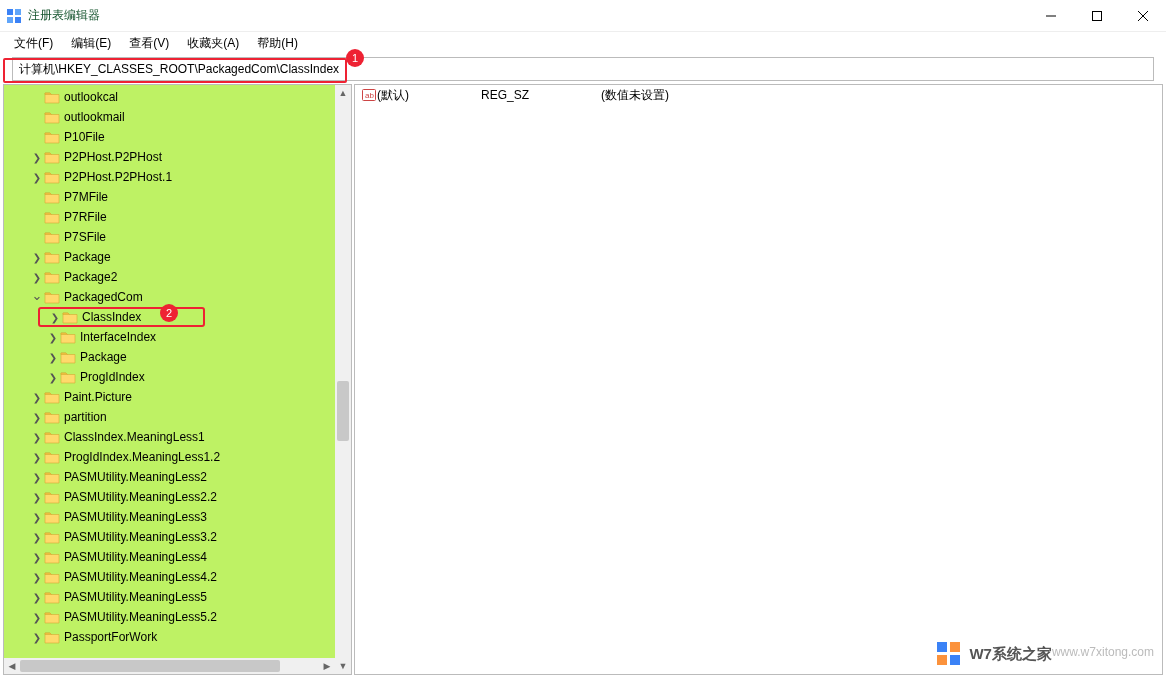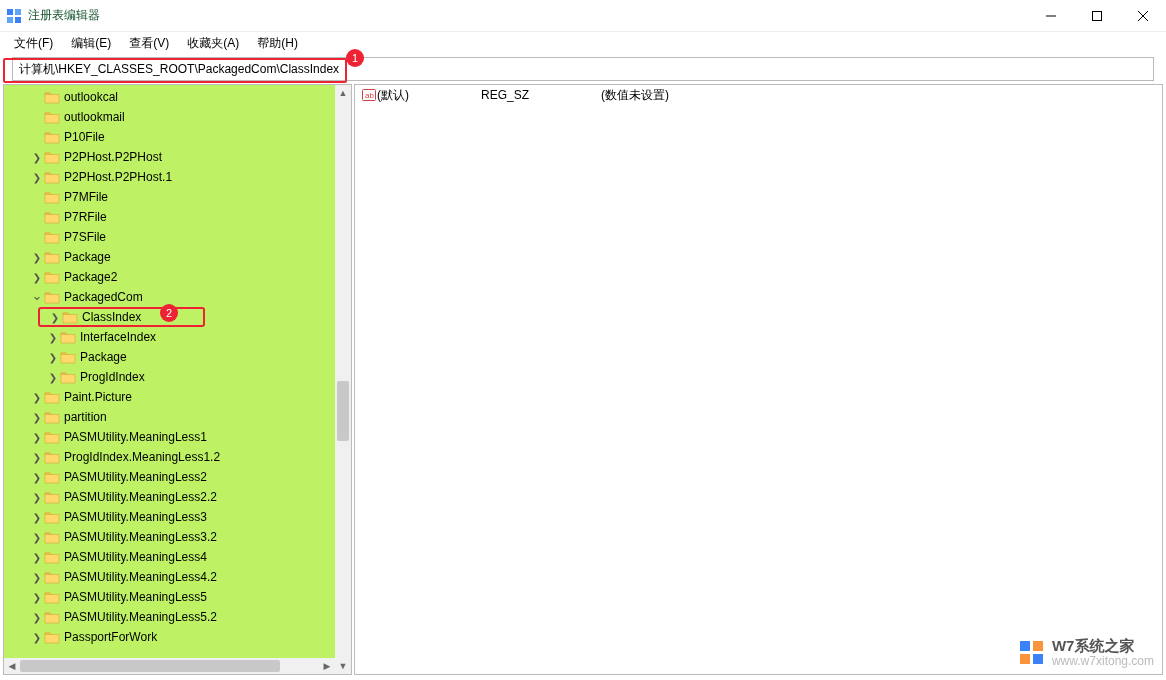--- a/index.html
+++ b/index.html
@@ -39,21 +39,21 @@
 .col-data { flex: 1; }
 
 .data-row { display: flex; font-size: 12px; height: 20px; align-items:center; }
 .data-row .col { padding: 1px 6px; color:#000; display:flex; align-items:center; }
 .str-icon { width:16px; height:14px; display:inline-flex; align-items:center; justify-content:center; }
 
 .badge { position:absolute; width:18px; height:18px; background:#e23; color:#fff; border-radius:50%; font-size:11px; display:flex; align-items:center; justify-content:center; }
 
 .watermark { position:absolute; right:12px; bottom:12px; display:flex; align-items:center; font-size:14px; color:#777; }
 .watermark .wm-logo { width:28px; height:28px; margin-right:6px; }
-.watermark .wm-text { display:flex; flex-direction:column; line-height:1.1; }
+.watermark .wm-text { display:flex; line-height:1.1; }
 .watermark .wm-text .l1 { color:#555; font-weight:bold; font-size:15px; }
 .watermark .wm-text .l2 { color:#bbb; font-size:12px; }
 
 .scrollbar-v { position:absolute; top:0; right:0; width:16px; height:100%; background:#f0f0f0; display:flex; flex-direction:column; align-items:center; }
 .scrollbar-v .sb-arrow { width:16px; height:16px; display:flex; align-items:center; justify-content:center; color:#666; font-size:9px; }
 .scrollbar-v .sb-track { flex:1; position:relative; width:16px; }
 .scrollbar-v .sb-thumb { position:absolute; left:2px; width:12px; background:#c8c8c8; border-radius:2px; }
 .scrollbar-h { position:absolute; left:0; bottom:0; height:16px; width:calc(100% - 16px); background:#f0f0f0; display:flex; align-items:center; }
 .scrollbar-h .sb-arrow { width:16px; height:16px; display:flex; align-items:center; justify-content:center; color:#666; font-size:9px; }
 .scrollbar-h .sb-track { flex:1; position:relative; height:16px; }
@@ -267,21 +267,21 @@
             </span>
             <span class="label">partition</span>
           </div><div class="tree-row indent1">
             <span class="exp" style="">❯</span>
             <span class="folder">
               <svg width="16" height="13" viewBox="0 0 16 13">
                 <path d="M1 2 L6 2 L7.5 3.5 L15 3.5 L15 12 L1 12 Z" fill="#ffd96b" stroke="#d4a932" stroke-width="0.6"></path>
                 <path d="M1 2 L6 2 L7.5 3.5 L1 3.5 Z" fill="#f5c542" stroke="#d4a932" stroke-width="0.6"></path>
               </svg>
             </span>
-            <span class="label">PASMUtility.MeaningLess1</span>
+            <span class="label">ClassIndex.MeaningLess1</span>
           </div><div class="tree-row indent1">
             <span class="exp" style="">❯</span>
             <span class="folder">
               <svg width="16" height="13" viewBox="0 0 16 13">
                 <path d="M1 2 L6 2 L7.5 3.5 L15 3.5 L15 12 L1 12 Z" fill="#ffd96b" stroke="#d4a932" stroke-width="0.6"></path>
                 <path d="M1 2 L6 2 L7.5 3.5 L1 3.5 Z" fill="#f5c542" stroke="#d4a932" stroke-width="0.6"></path>
               </svg>
             </span>
             <span class="label">ProgIdIndex.MeaningLess1.2</span>
           </div><div class="tree-row indent1">

